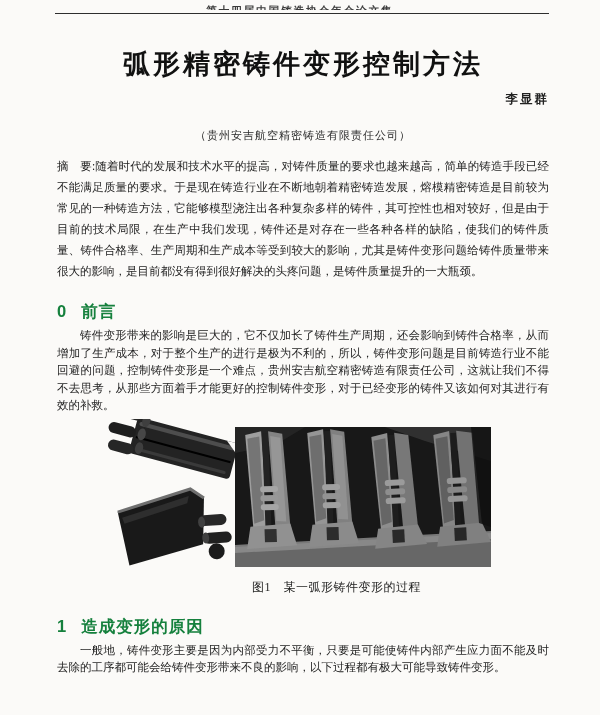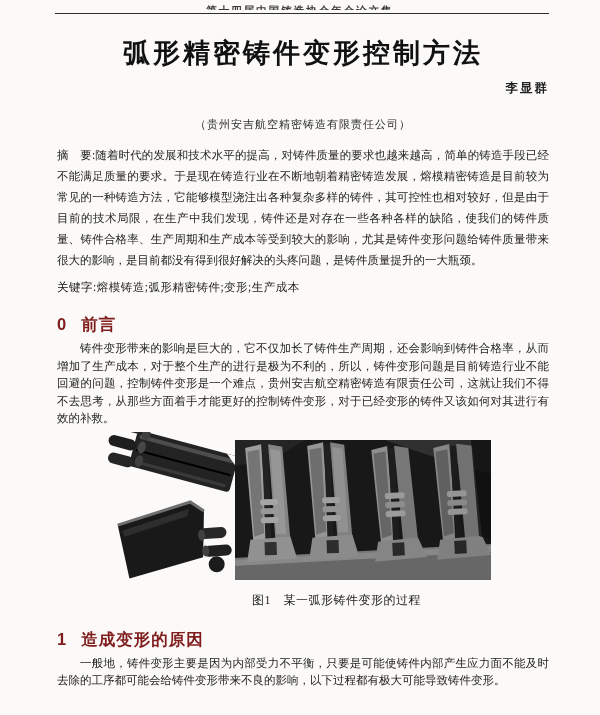--- a/index.html
+++ b/index.html
@@ -16,42 +16,42 @@
     display:inline-block;margin-top:-5px;
     font-size:10.5px;font-weight:bold;color:#3a3a3a;letter-spacing:2px;
   }
   .header-rule{
     border:none;border-top:1.6px solid #2e2e2e;
     margin:3px 51px 0 55px;
   }
   .content{padding:0 51px 0 57px;}
   .paper-title{
     text-align:center;font-size:27px;font-weight:bold;color:#111;
-    letter-spacing:3px;margin-top:21px;
+    letter-spacing:3px;margin-top:32px;
     font-family:"Liberation Serif","DejaVu Serif",serif;
   }
   .author{
     text-align:right;font-size:12.5px;font-weight:bold;color:#222;
     letter-spacing:2px;margin-top:9px;
   }
   .affiliation{
     text-align:center;font-size:11px;color:#2a2a2a;
     letter-spacing:1px;margin-top:20px;
   }
   .abstract{
     margin-top:13px;font-size:11.5px;line-height:21px;
     text-align:justify;color:#1e1e1e;
   }
   .abstract .lab, .keywords .lab{font-weight:normal;color:#111;}
   .keywords{
     margin-top:9px;font-size:11.5px;color:#1e1e1e;letter-spacing:0.5px;
   }
   .sec-heading{
     font-family:"Liberation Sans","DejaVu Sans",sans-serif;
-    font-weight:bold;color:#7f1d1d;
+    font-weight:bold;color:#15803d;
   }
   .sec-h1{font-size:16.5px;margin-top:19px;letter-spacing:1px;}
   .sec-h1 .num{margin-right:14px;}
   .body-para{
     font-size:11.5px;line-height:17.5px;text-align:justify;
     color:#1e1e1e;text-indent:2em;margin-top:4px;
   }
   .figure-area{
     position:relative;height:152px;margin-top:8px;
   }
@@ -72,21 +72,20 @@
 <hr class="header-rule">
 
 <div class="content">
 
   <div class="paper-title">弧形精密铸件变形控制方法</div>
   <div class="author">李显群</div>
   <div class="affiliation">（贵州安吉航空精密铸造有限责任公司）</div>
 
   <div class="abstract"><span class="lab">摘　要:</span><span>随着时代的发展和技术水平的提高，对铸件质量的要求也越来越高，简单的铸造手段已经不能满足质量的要求。于是现在铸造行业在不断地朝着精密铸造发展，熔模精密铸造是目前较为常见的一种铸造方法，它能够模型浇注出各种复杂多样的铸件，其可控性也相对较好，但是由于目前的技术局限，在生产中我们发现，铸件还是对存在一些各种各样的缺陷，使我们的铸件质量、铸件合格率、生产周期和生产成本等受到较大的影响，尤其是铸件变形问题给铸件质量带来很大的影响，是目前都没有得到很好解决的头疼问题，是铸件质量提升的一大瓶颈。</span></div>
 
-  <div class="keywords"><span class="lab">关键字:</span><span>熔模铸造;弧形精密铸件;变形;生产成本</span></div>
 
   <div class="sec-heading sec-h1"><span class="num">0</span><span>前言</span></div>
 
   <div class="body-para">铸件变形带来的影响是巨大的，它不仅加长了铸件生产周期，还会影响到铸件合格率，从而增加了生产成本，对于整个生产的进行是极为不利的，所以，铸件变形问题是目前铸造行业不能回避的问题，控制铸件变形是一个难点，贵州安吉航空精密铸造有限责任公司，这就让我们不得不去思考，从那些方面着手才能更好的控制铸件变形，对于已经变形的铸件又该如何对其进行有效的补救。</div>
 
   <div class="figure-area">
 
     <svg class="fig-left" width="138" height="158" viewBox="0 0 138 158">
       <g transform="rotate(15 70 30)">
         <rect x="28" y="8" width="104" height="37" rx="4" fill="#232323"></rect>

